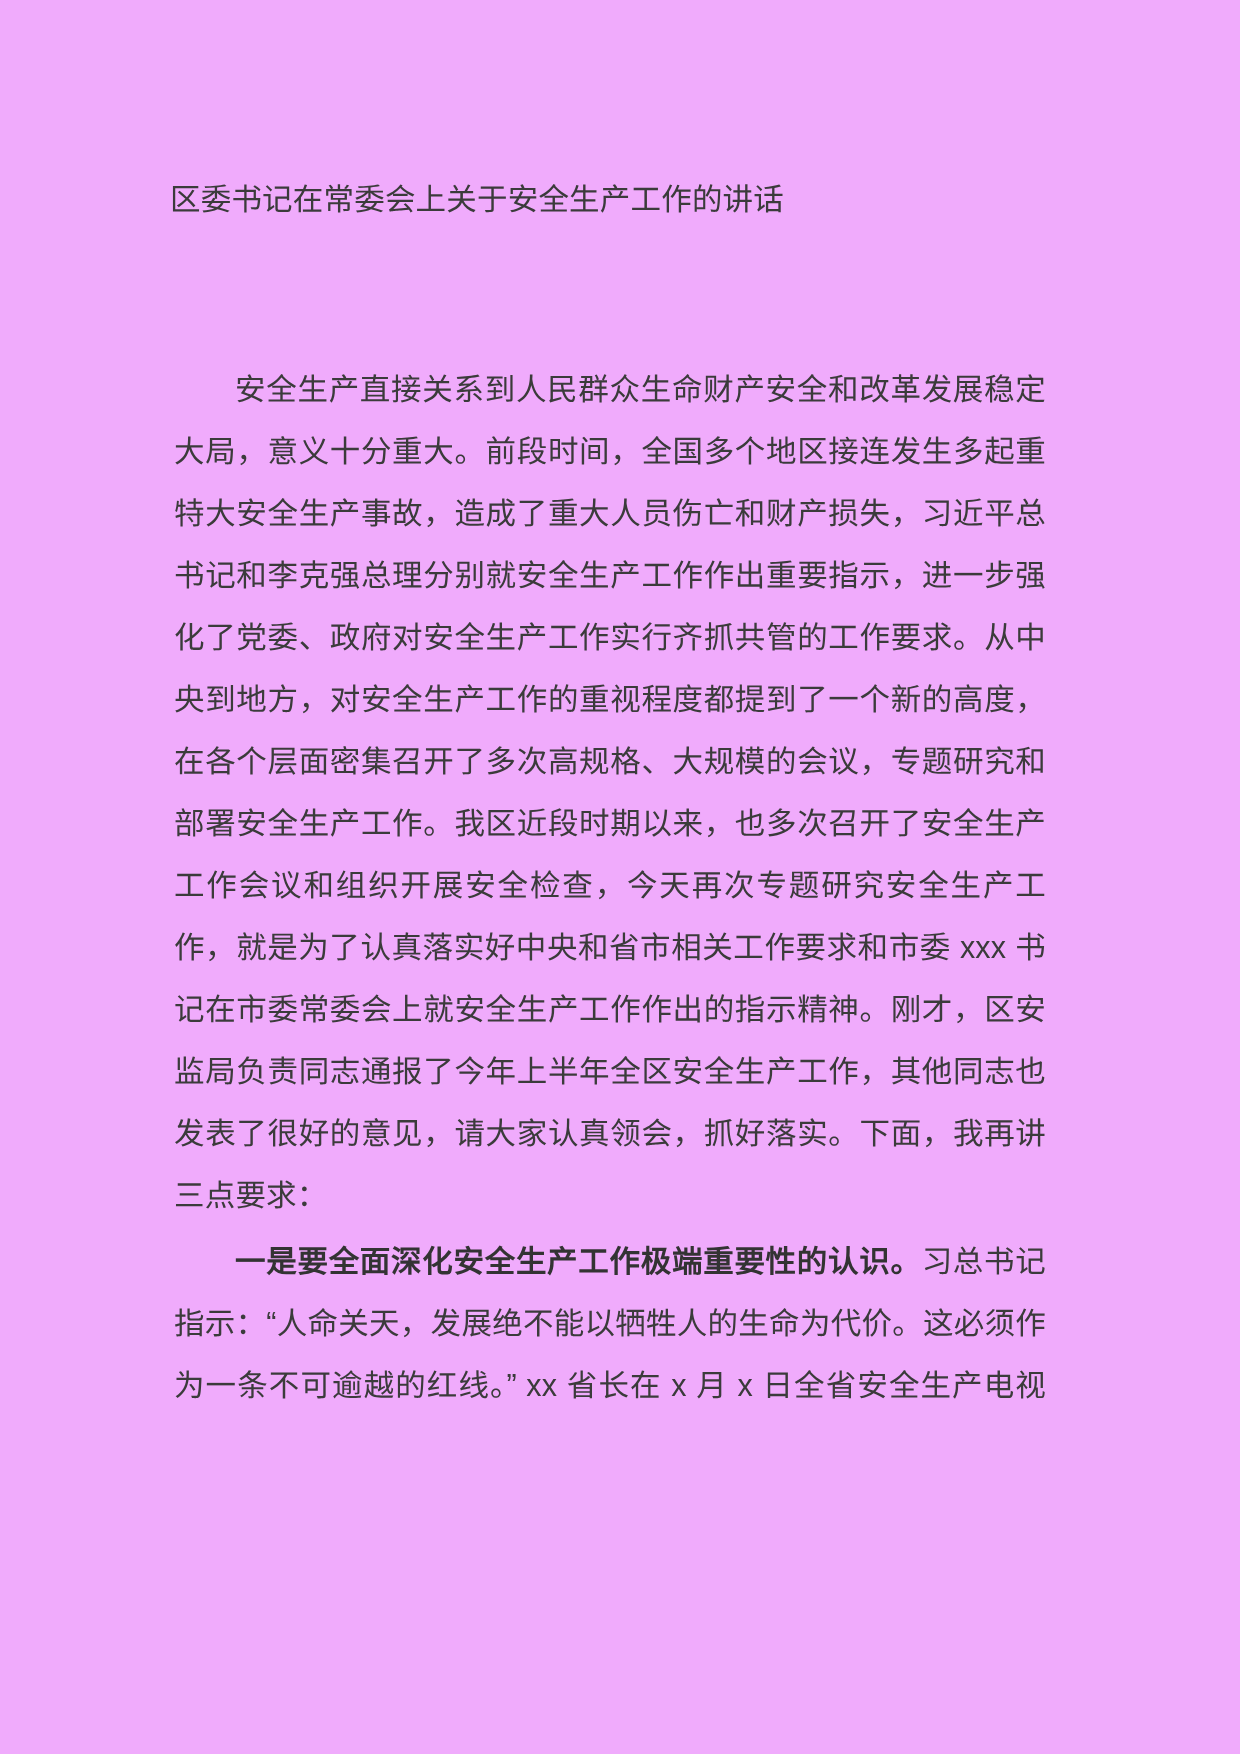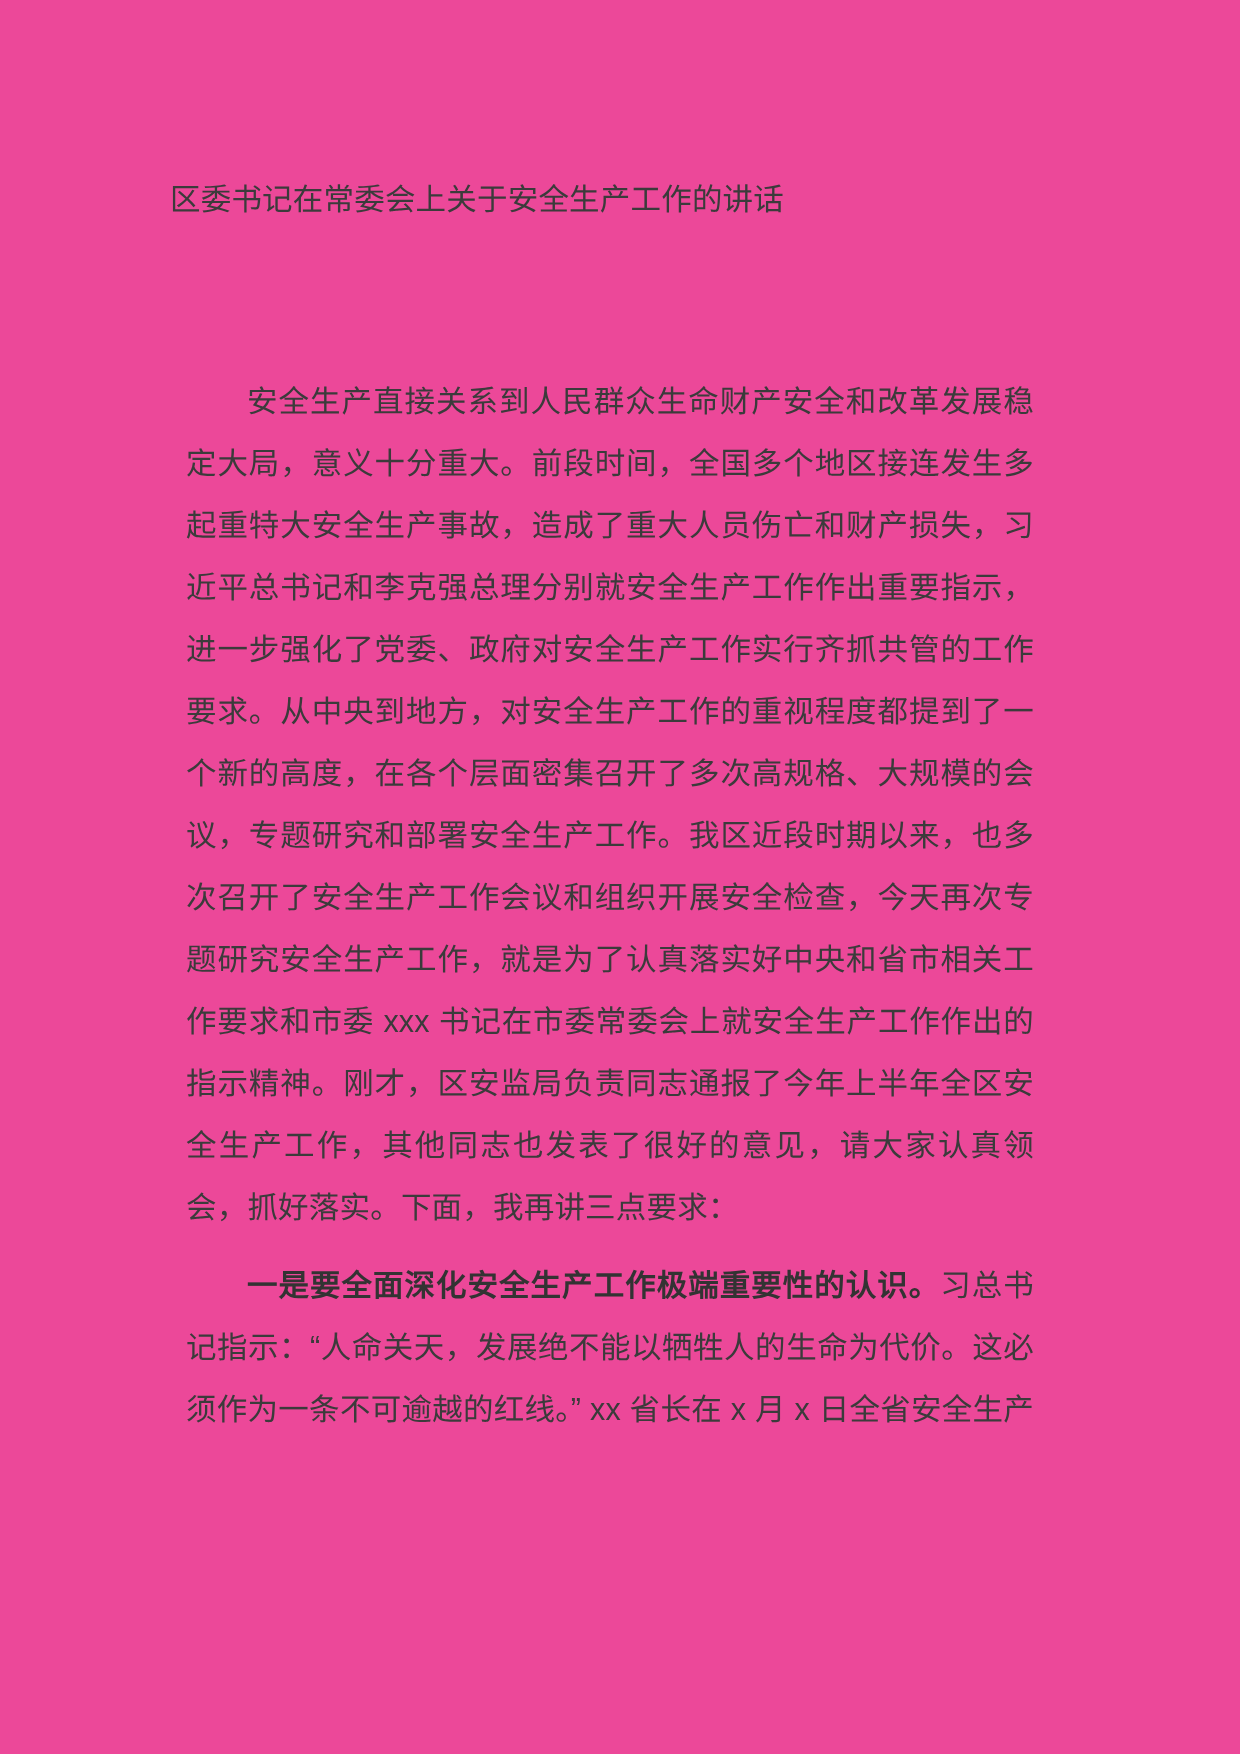--- a/index.html
+++ b/index.html
@@ -7,21 +7,21 @@
     margin: 0;
     padding: 0;
     background: #ffffff;
   }
 
   .page {
     position: relative;
     width: 1240px;
     height: 1754px;
     margin: 0 auto;
-    background: #ec4899;
+    background: #f0abfc;
     box-sizing: border-box;
     overflow: hidden;
   }
 
   .doc-body {
     position: absolute;
     left: 170px;
     top: 168px;
     width: 880px;
   }
@@ -43,21 +43,21 @@
     margin: 0 0 0 0;
     font-weight: normal;
   }
 
   .salutation {
     margin: 0;
   }
 
   .para-indent {
     text-indent: 2em;
-    margin: 16px;
+    margin: 4px;
   }
 
   .gap-title-salutation {
     height: 62px;
   }
 
   .gap-salutation-body {
     height: 62px;
   }
 

